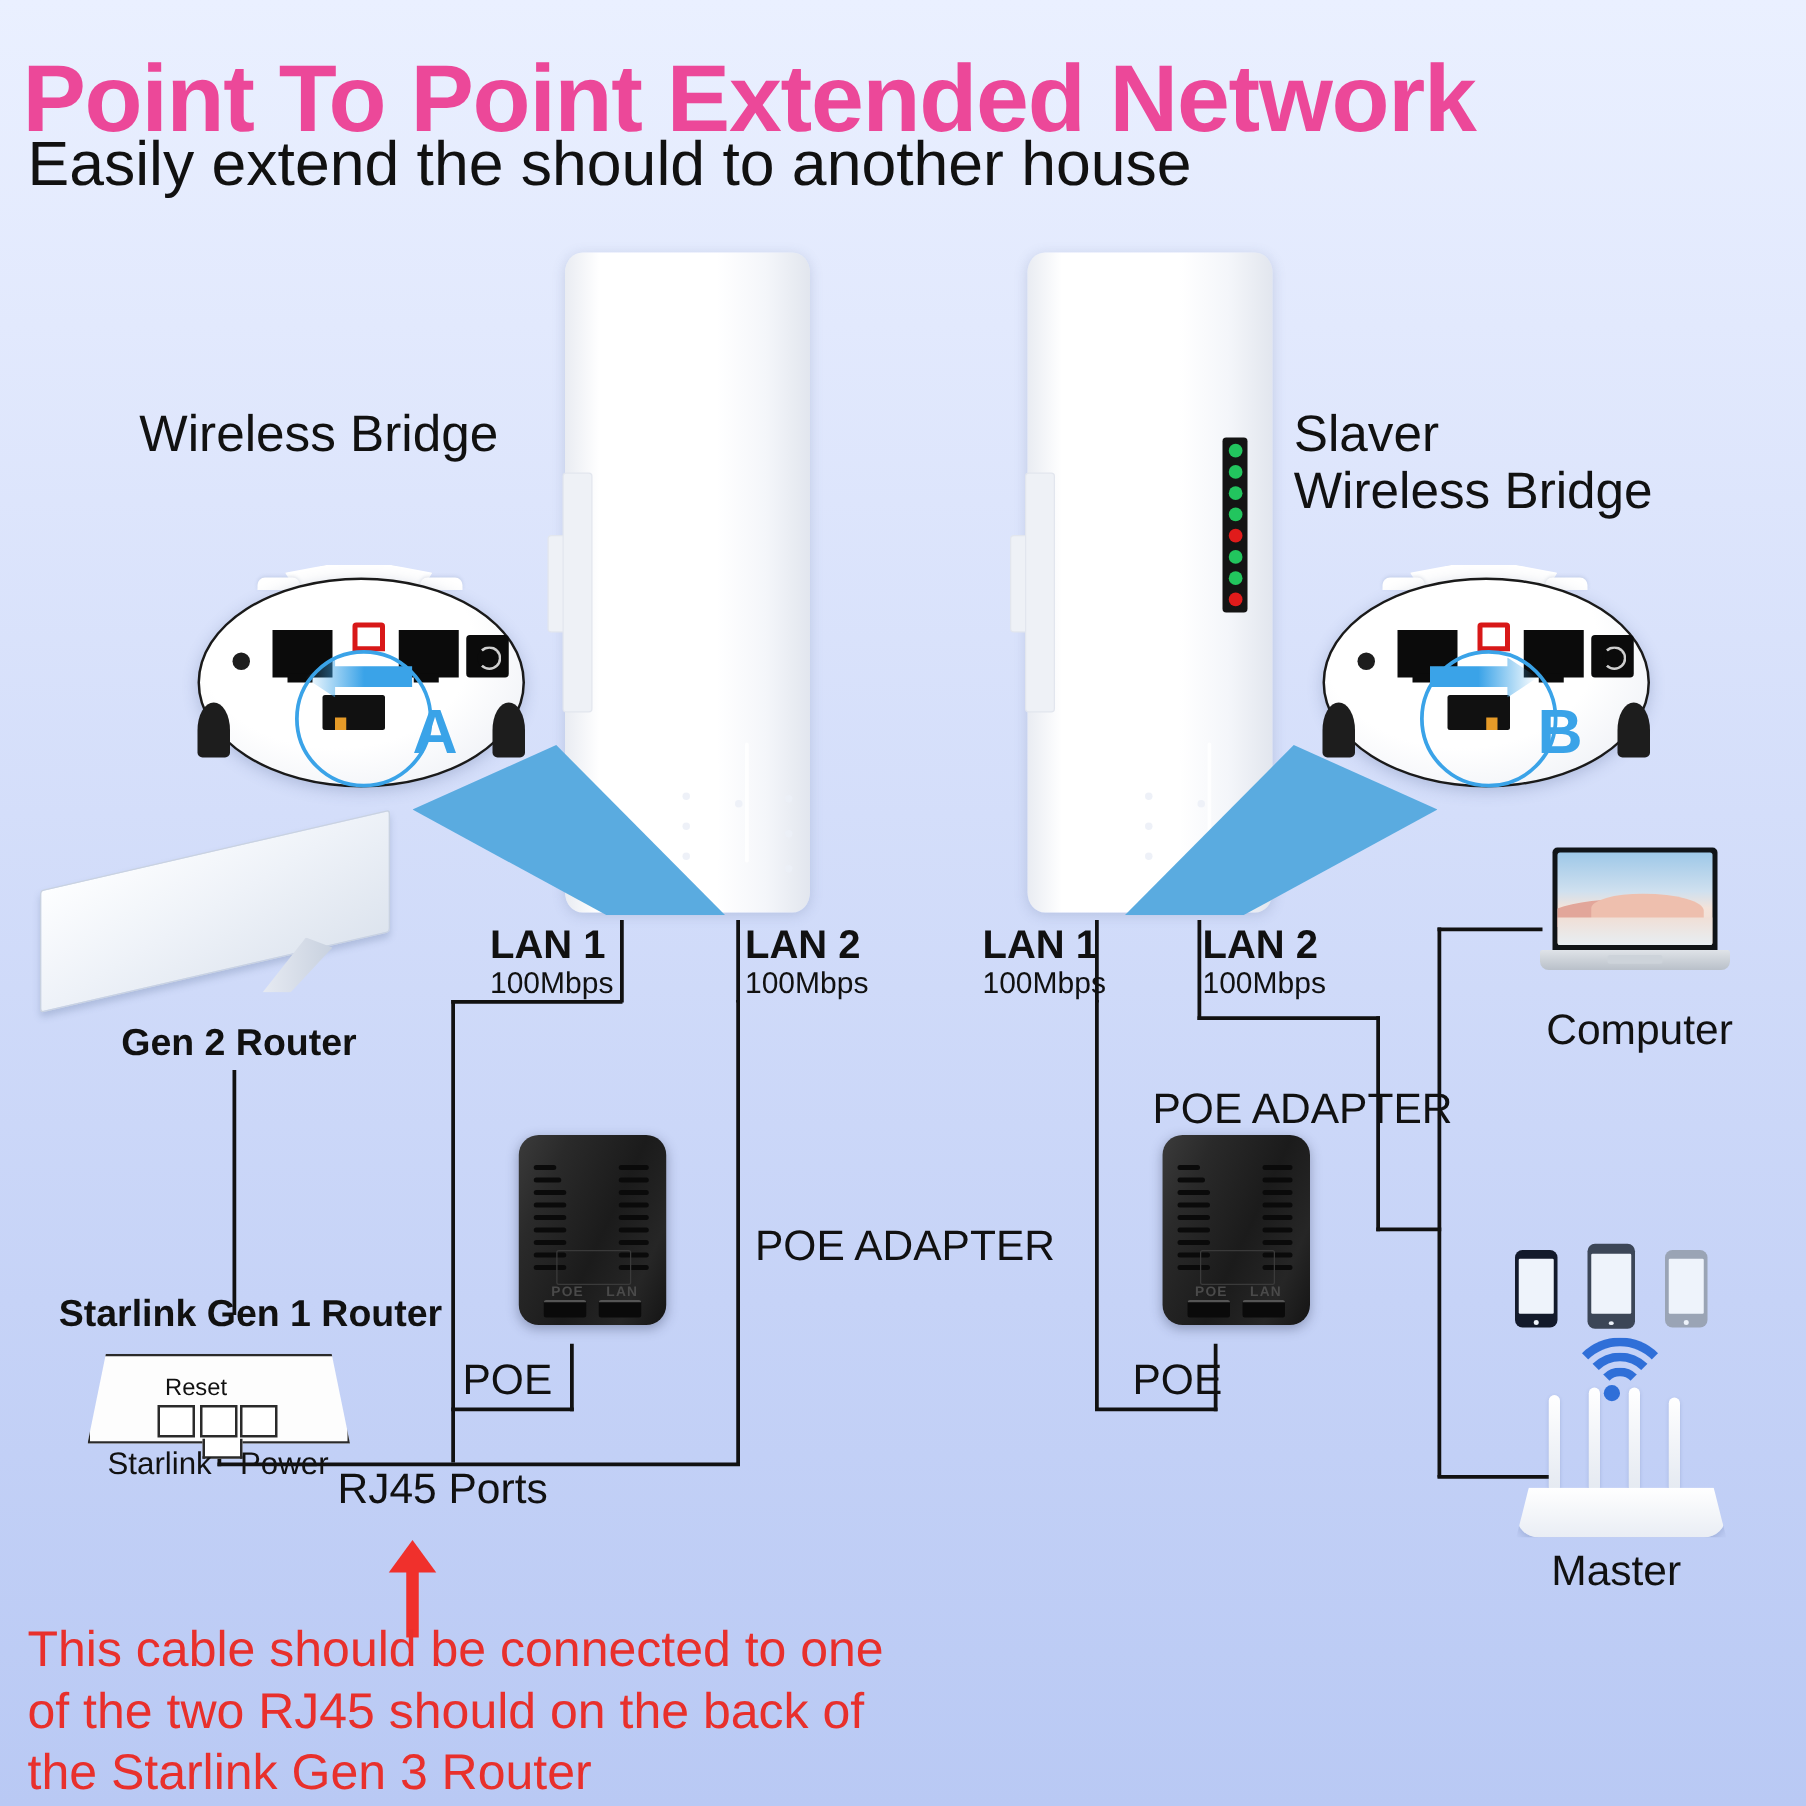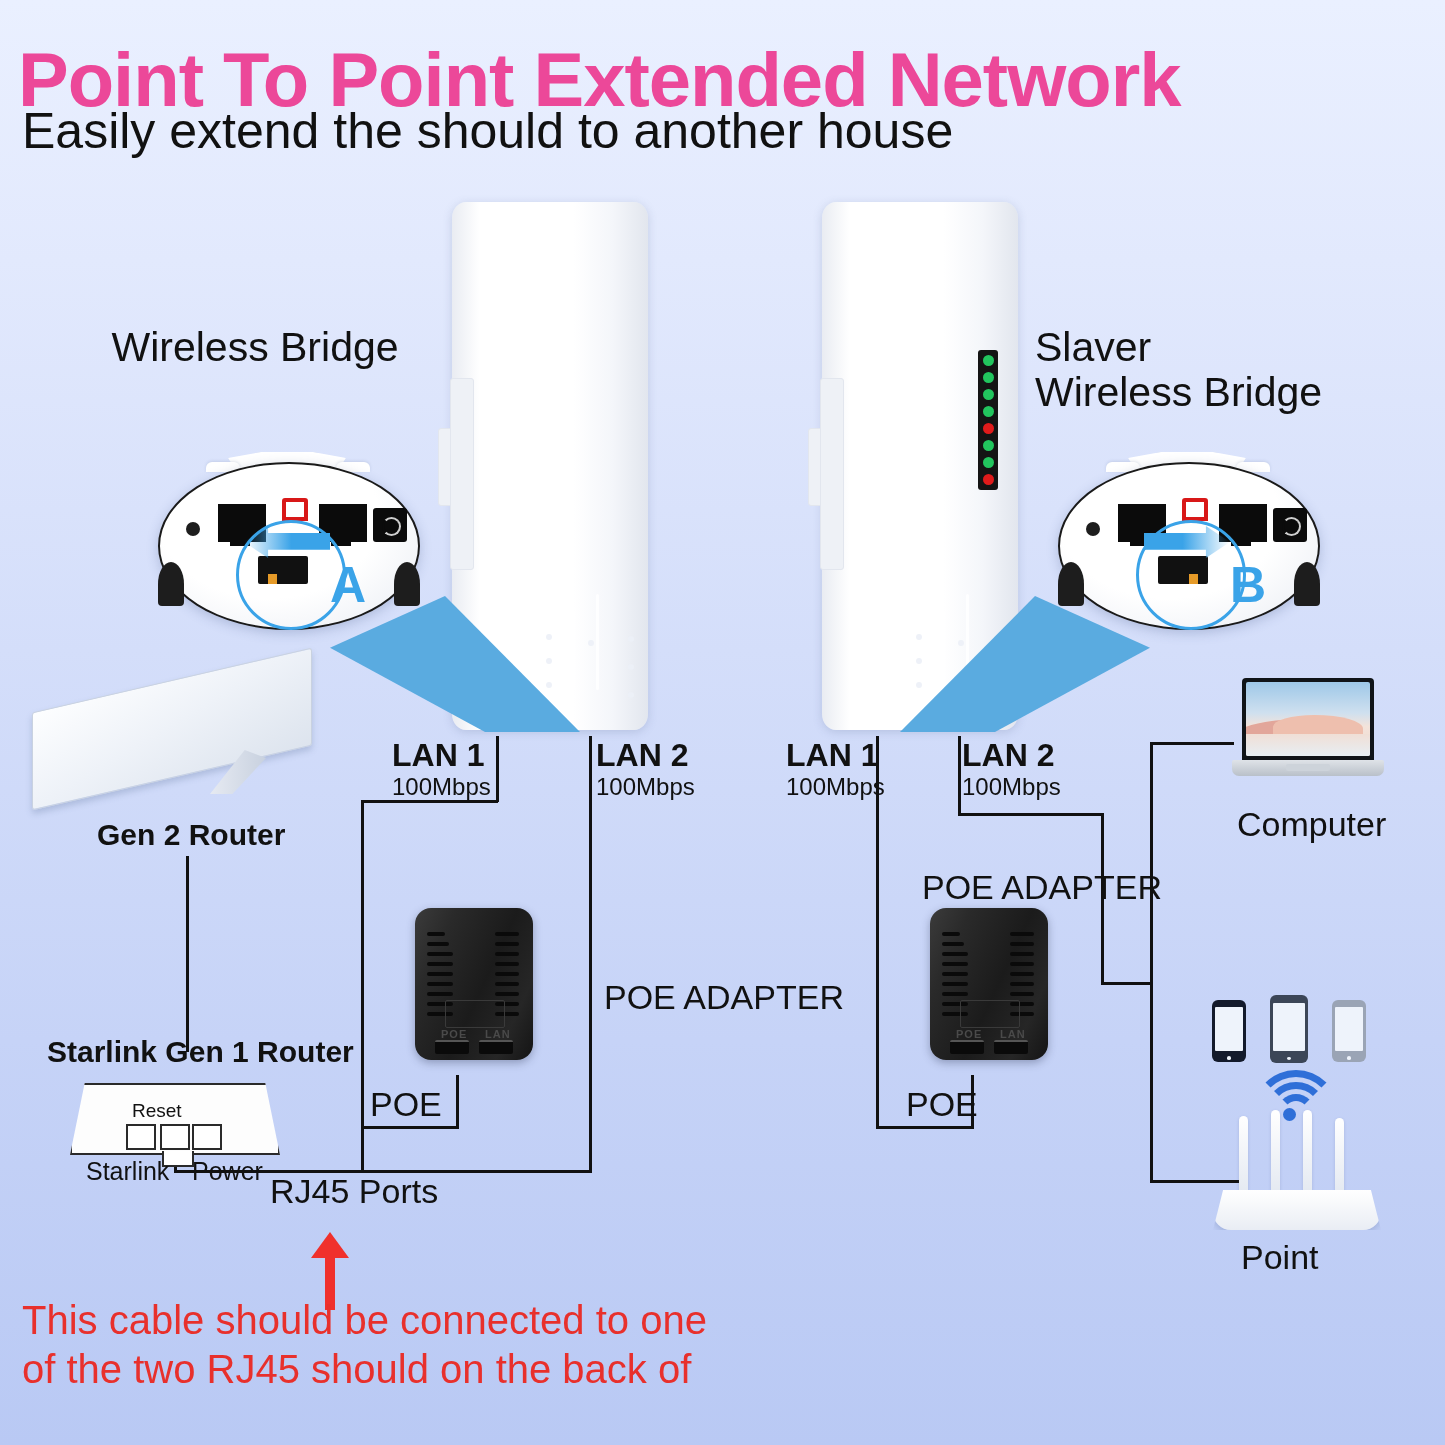--- a/index.html
+++ b/index.html
@@ -353,20 +353,21 @@
 <div class="abs warc" style="left:1277px;top:1094px;width:24px;height:24px;"></div>
 <div class="abs" id="wdot" style="left:1283px;top:1108px;"></div>
 
 <div class="abs" id="wrouter">
   <div class="ant" style="left:26px;"></div>
   <div class="ant" style="left:58px;height:84px;"></div>
   <div class="ant" style="left:90px;height:84px;"></div>
   <div class="ant" style="left:122px;height:76px;"></div>
   <div id="wrbody"></div>
 </div>
-<div class="abs lbl plain" style="left:1241px;top:1238px;">Point</div>
+<div class="abs lbl plain" style="left:1241px;top:1238px;">Master</div>
 
 <div class="abs" id="redarrowshaft"></div>
 <div class="abs" id="redarrowhead"></div>
 <div class="abs" id="redtext">
   <div>This cable should be connected to one</div>
   <div>of the two RJ45 should on the back of</div>
+  <div>the Starlink Gen 3 Router</div>
 </div>
 
 </body></html>

